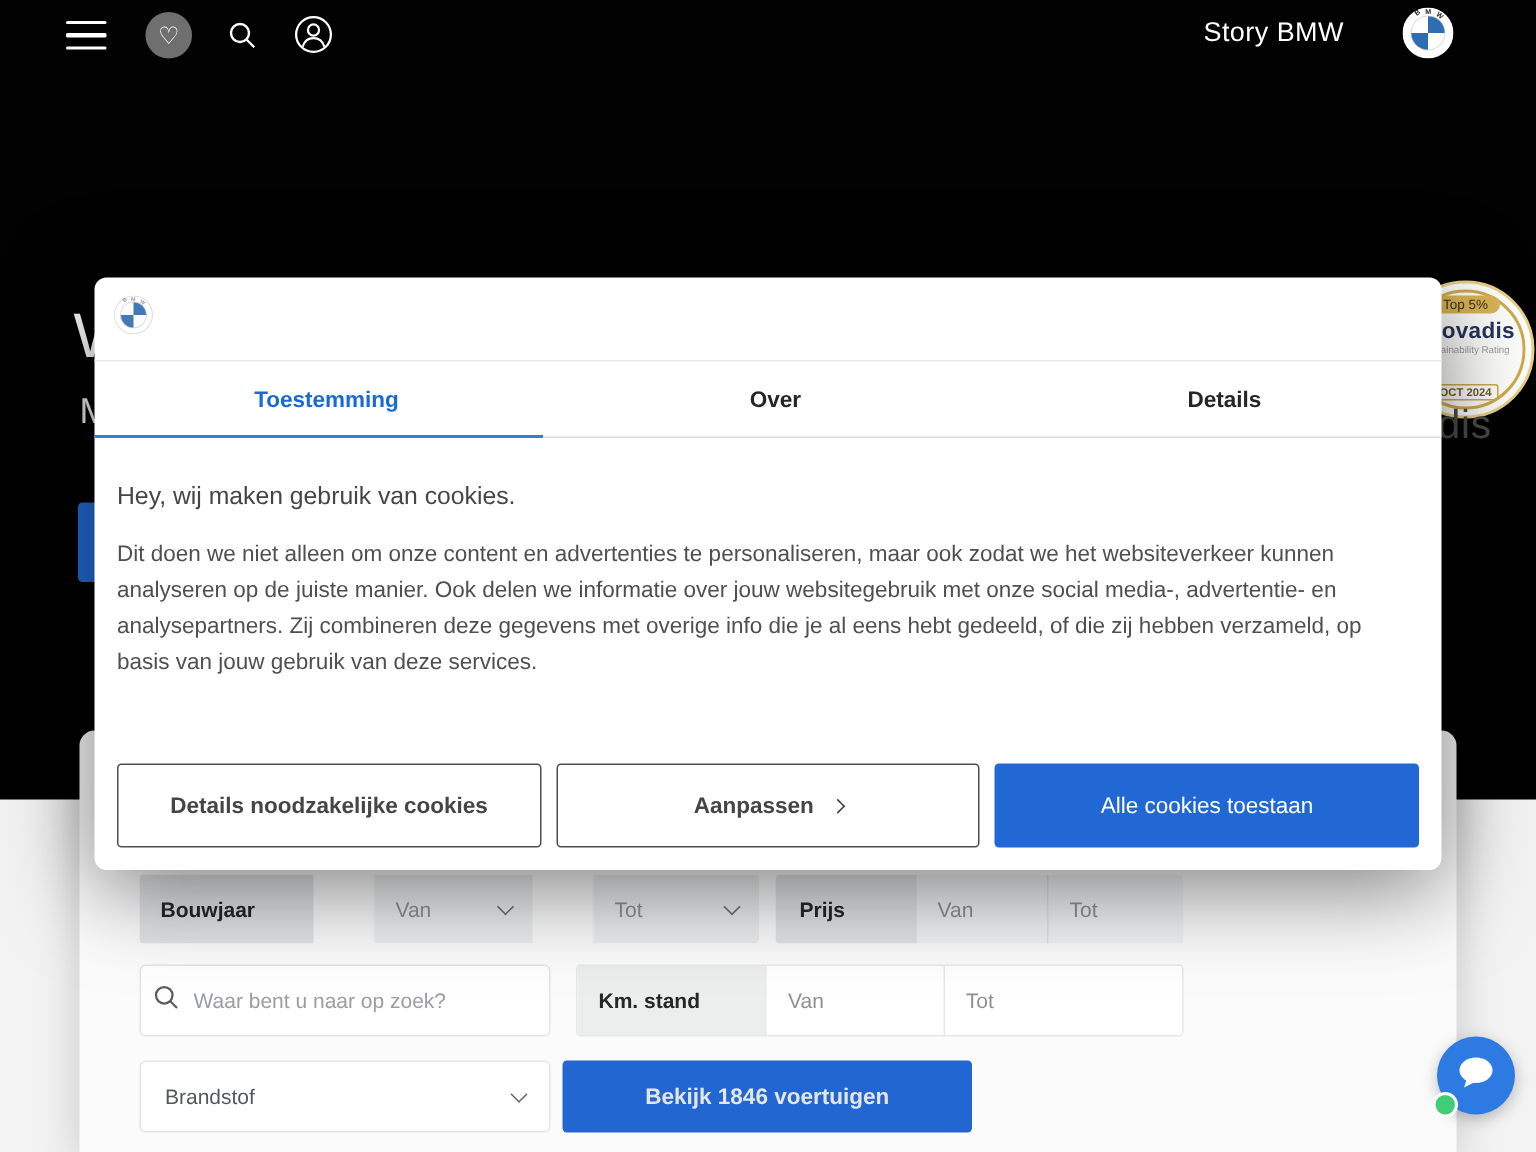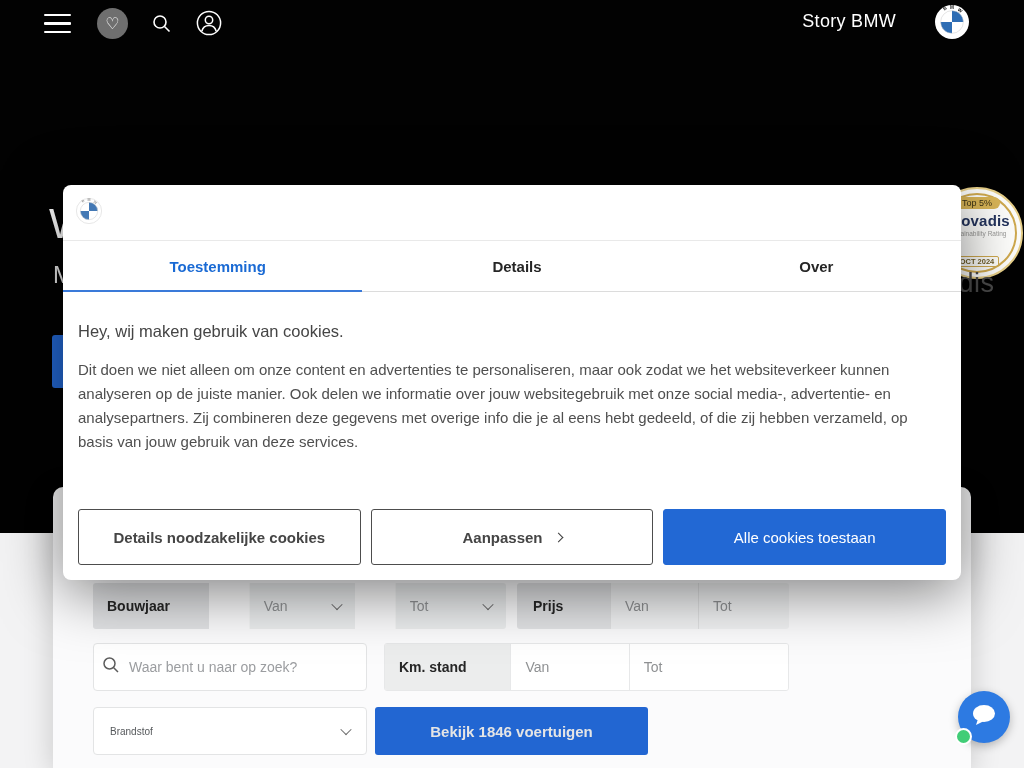--- a/index.html
+++ b/index.html
@@ -41,21 +41,21 @@
   .row1 .finput { background:#f1f2f3; border-left:1px solid #e0e1e2; }
   .row2-group { border:1px solid #e7e8e9; }
   .row2-group .flabel { background:#eceded; }
   .row2-group .finput { background:#fff; border-left:1px solid #e7e8e9; }
   .chev { width:8px; height:8px; border-right:1.6px solid #6b6b6b; border-bottom:1.6px solid #6b6b6b; transform:rotate(45deg) translate(-1px,-1px); flex:none; }
   .search-box { position:absolute; left:40px; top:156px; width:274px; height:48px; background:#fff; border:1px solid #e3e4e5; border-radius:4px; display:flex; align-items:center; padding:0 8px; gap:9px; }
   .search-box input { border:none; outline:none; flex:1; font-size:14px; color:#444; font-family:inherit; background:transparent; }
   .search-box input::placeholder { color:#9b9da0; }
   .km-input input { border:none; outline:none; width:100%; font-size:14px; font-family:inherit; background:transparent; color:#444; }
   .km-input input::placeholder { color:#8f9193; }
-  .brandstof { position:absolute; left:40px; top:220px; width:274px; height:48px; background:#fff; border:1px solid #e3e4e5; border-radius:4px; display:flex; align-items:center; justify-content:space-between; padding:12px 16px; font-size:10px; color:#55585b; cursor:pointer; }
+  .brandstof { position:absolute; left:40px; top:220px; width:274px; height:48px; background:#fff; border:1px solid #e3e4e5; border-radius:4px; display:flex; align-items:center; justify-content:space-between; padding:12px 16px; font-size:14px; color:#55585b; cursor:pointer; }
   .submit-btn { position:absolute; left:322px; top:220px; width:273px; height:48px; background:#2266d2; border:none; border-radius:3px; color:#e5e5e5; font-size:15px; font-weight:bold; font-family:inherit; cursor:pointer; }
 
   
   .dialog { position:absolute; left:63px; top:185px; width:898px; height:395px; background:#fff; border-radius:8px; box-shadow:0 12px 60px rgba(0,0,0,.5); z-index:10; }
   .dlg-header { height:56px; border-bottom:1px solid #e9e9e9; display:flex; align-items:center; padding-left:13px; }
   .dlg-tabs { display:flex; height:51px; border-bottom:1px solid #dcdcdc; }
   .dlg-tab { flex:1; display:flex; align-items:center; justify-content:center; font-size:15px; font-weight:bold; color:#262626; cursor:pointer; position:relative;padding-left:10px; }
   .dlg-tab.active { color:#1a6ad4; }
   .dlg-tab.active::after { content:""; position:absolute; left:0; right:0; bottom:-1px; height:2px; background:#3a7ad9; }
   .dlg-heading { margin:30px 15px 0 15px; font-size:16.5px; color:#454545; font-weight:500; }
@@ -184,22 +184,22 @@
         <circle cx="36" cy="36" r="24" fill="none" stroke="#cfcfcf" stroke-width="1.5"></circle>
         <text x="19" y="13" font-size="10" font-weight="bold" fill="#9a9a9a" transform="rotate(-38 19 13)">B</text>
         <text x="31.5" y="9.5" font-size="10" font-weight="bold" fill="#9a9a9a">M</text>
         <text x="47" y="12" font-size="10" font-weight="bold" fill="#9a9a9a" transform="rotate(38 47 12)">W</text>
       </svg>
     </span>
   </div>
 
   <div class="dlg-tabs">
     <div class="dlg-tab active">Toestemming</div>
+    <div class="dlg-tab">Over</div>
     <div class="dlg-tab">Details</div>
-    <div class="dlg-tab">Over</div>
   </div>
 
   <div class="dlg-heading">Hey, wij maken gebruik van cookies.</div>
   <div class="dlg-body">Dit doen we niet alleen om onze content en advertenties te personaliseren, maar ook zodat we het websiteverkeer kunnen analyseren op de juiste manier. Ook delen we informatie over jouw websitegebruik met onze social media-, advertentie- en analysepartners. Zij combineren deze gegevens met overige info die je al eens hebt gedeeld, of die zij hebben verzameld, op basis van jouw gebruik van deze services.</div>
 
   <div class="dlg-buttons">
     <button class="dlg-btn">Details noodzakelijke cookies</button>
     <button class="dlg-btn">
       <span>Aanpassen</span>
       <span class="chev-right"></span>

